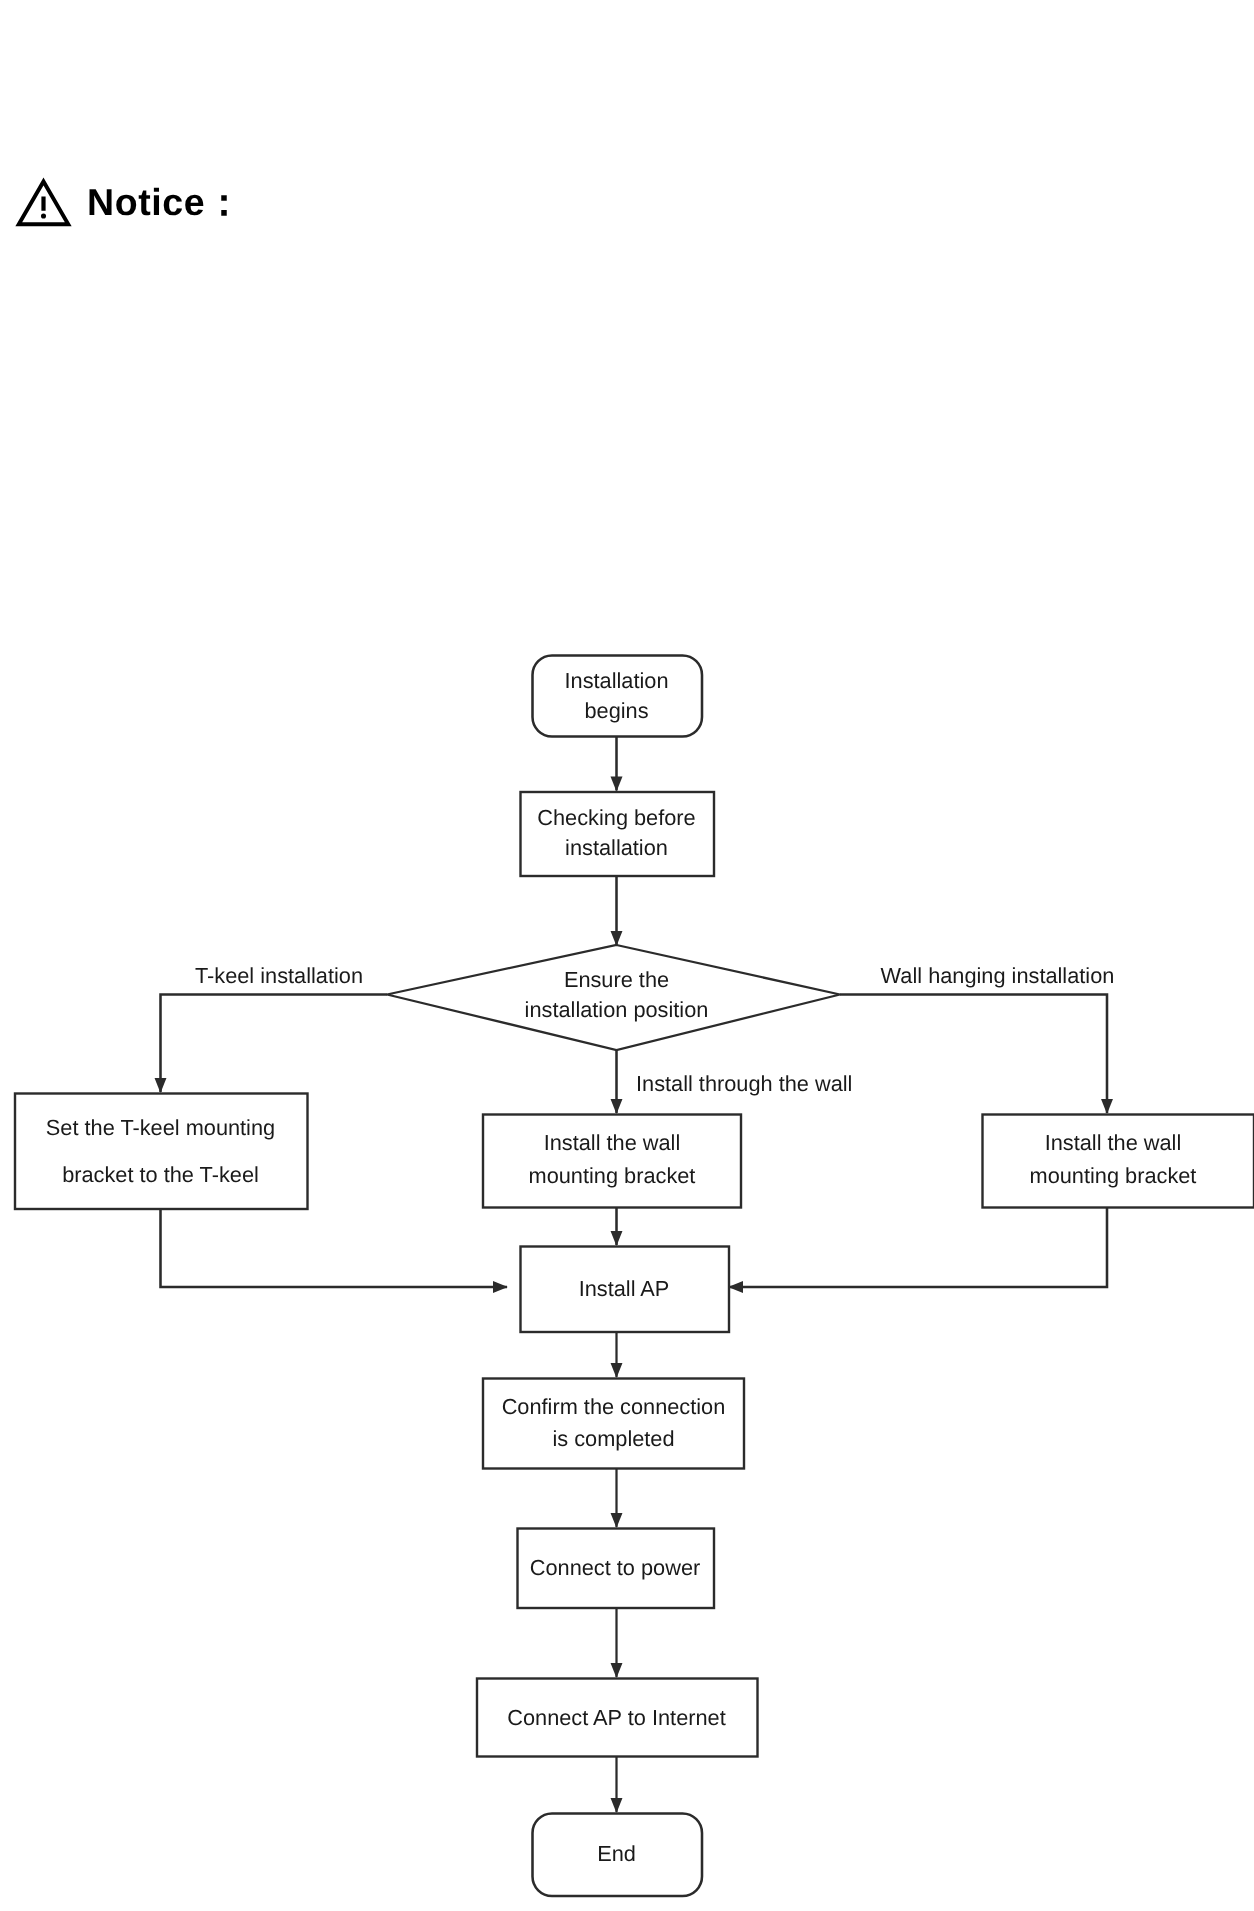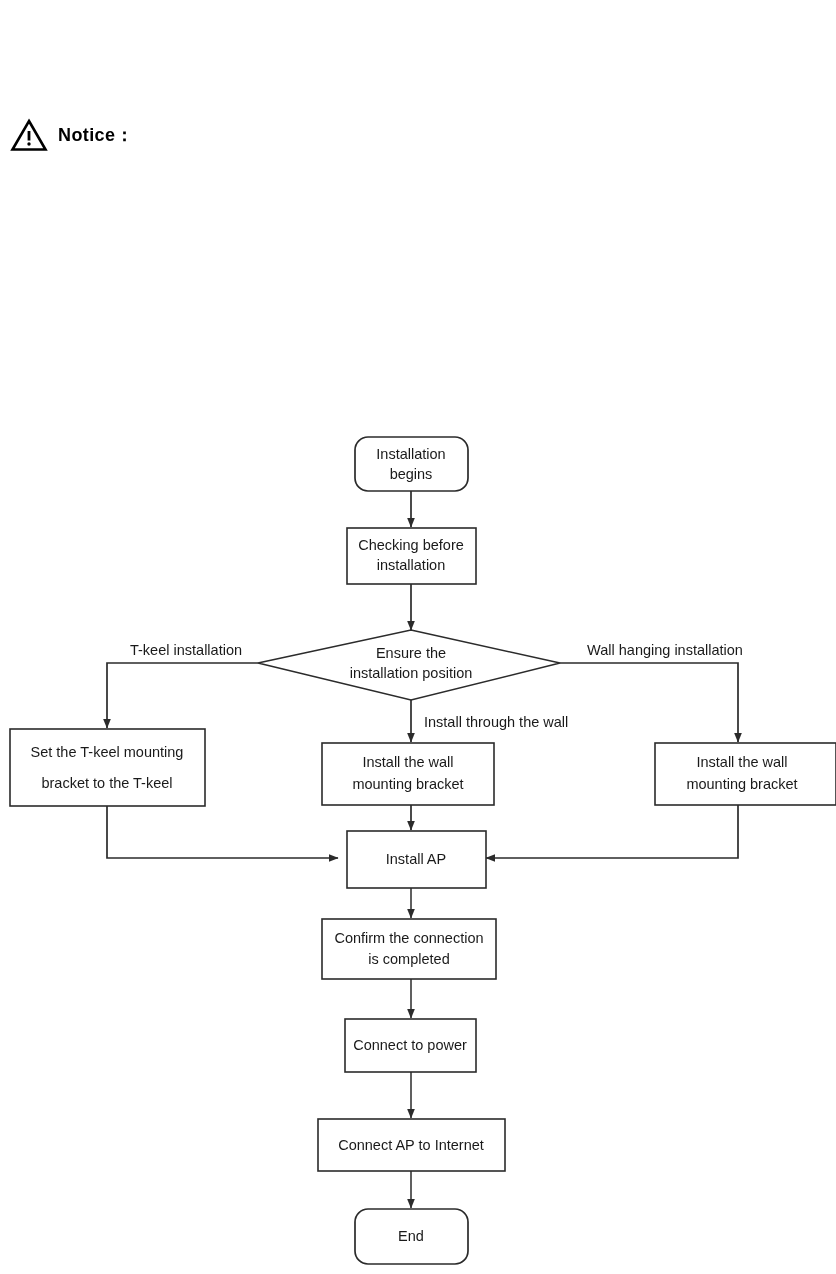--- a/index.html
+++ b/index.html
@@ -25,21 +25,21 @@
     display: flex;
     align-items: center;
     gap: 10px;
   }
   .notice-icon {
     width: 38px;
     height: 34px;
     display: block;
   }
   .notice-label {
-    font-size: 18px;
+    font-size: 25px;
     font-weight: bold;
     letter-spacing: 0.4px;
     line-height: 1;
     white-space: pre;
   }
 
   
   .flow-wrap {
     position: absolute;
     left: 0;

